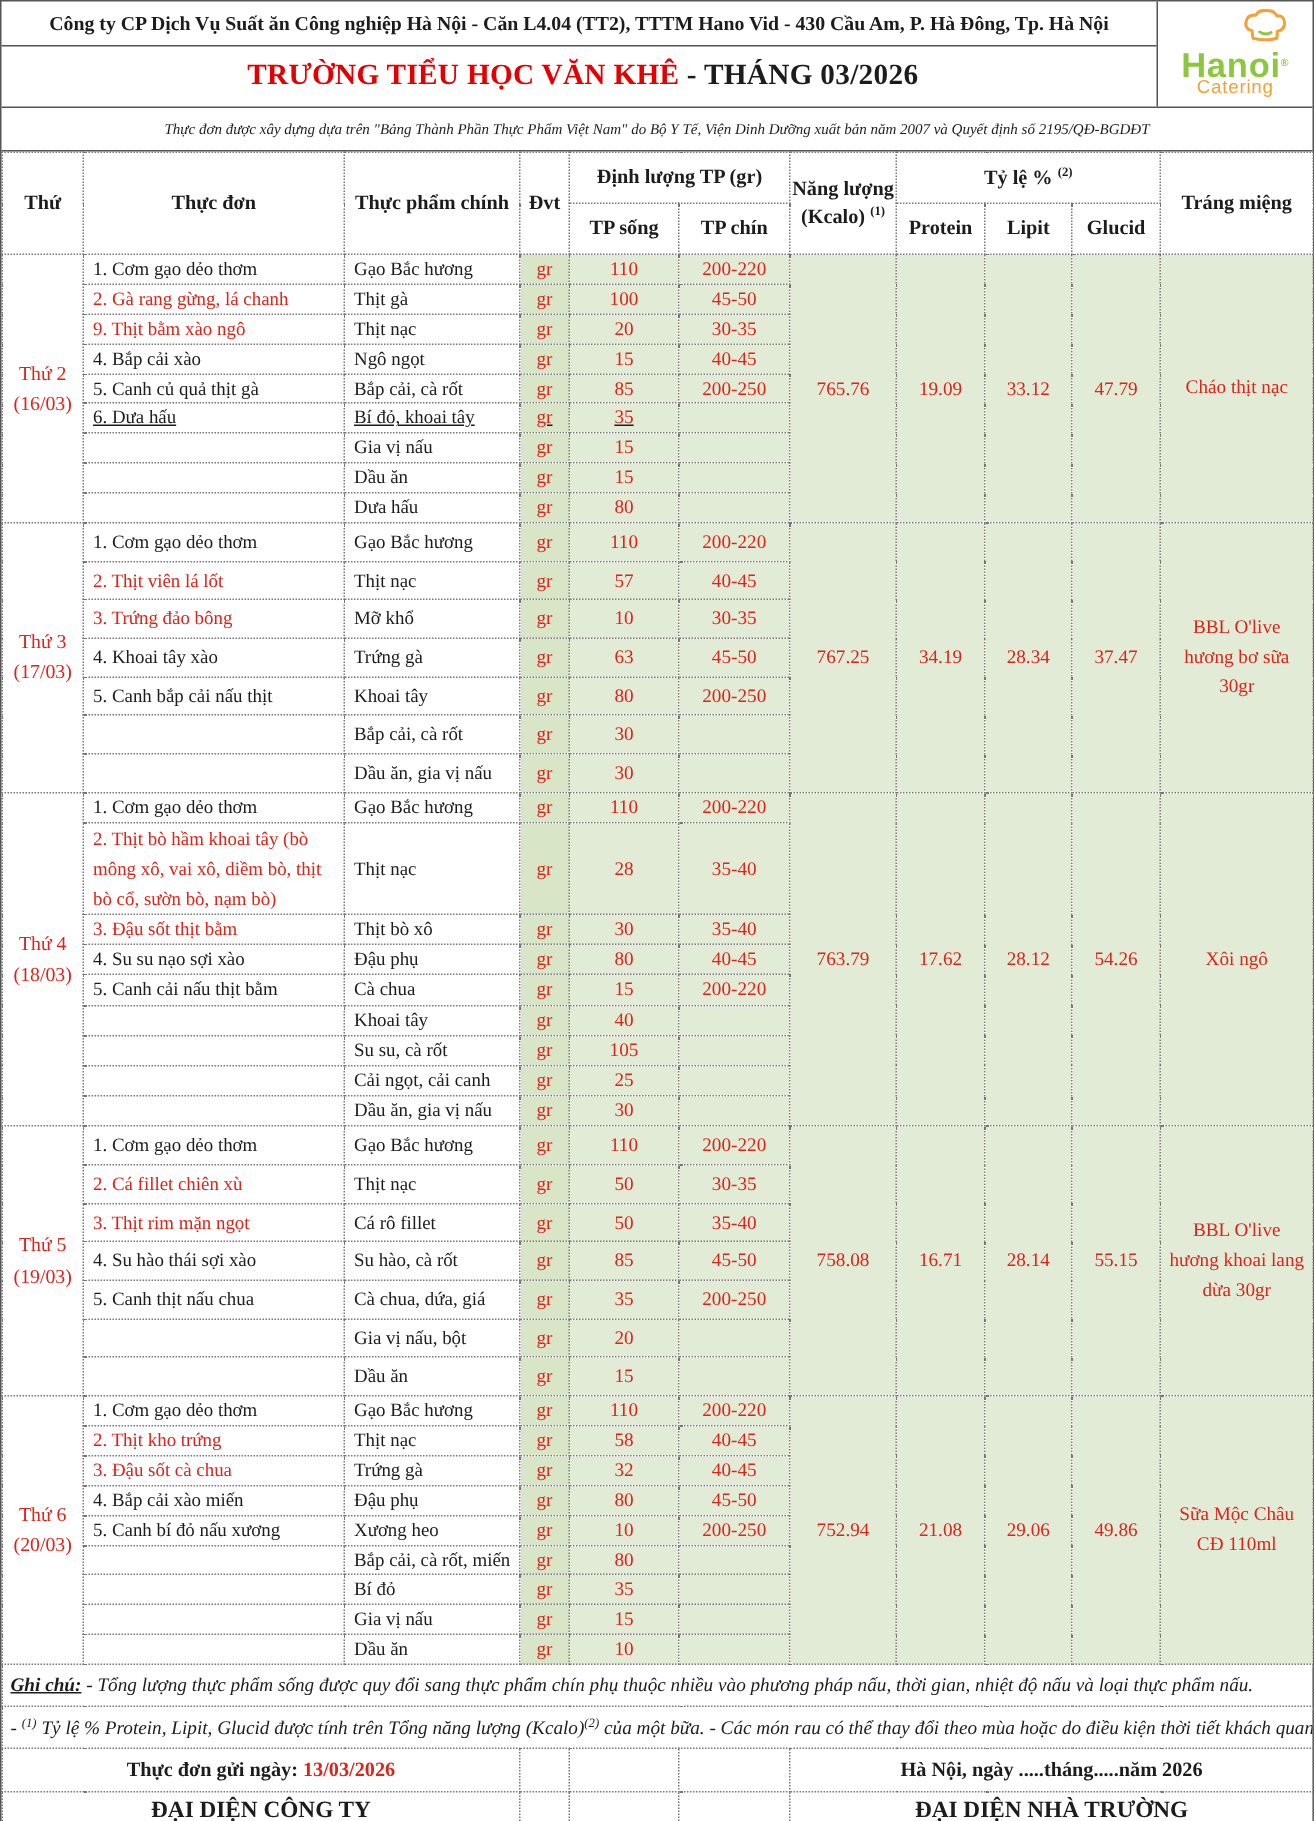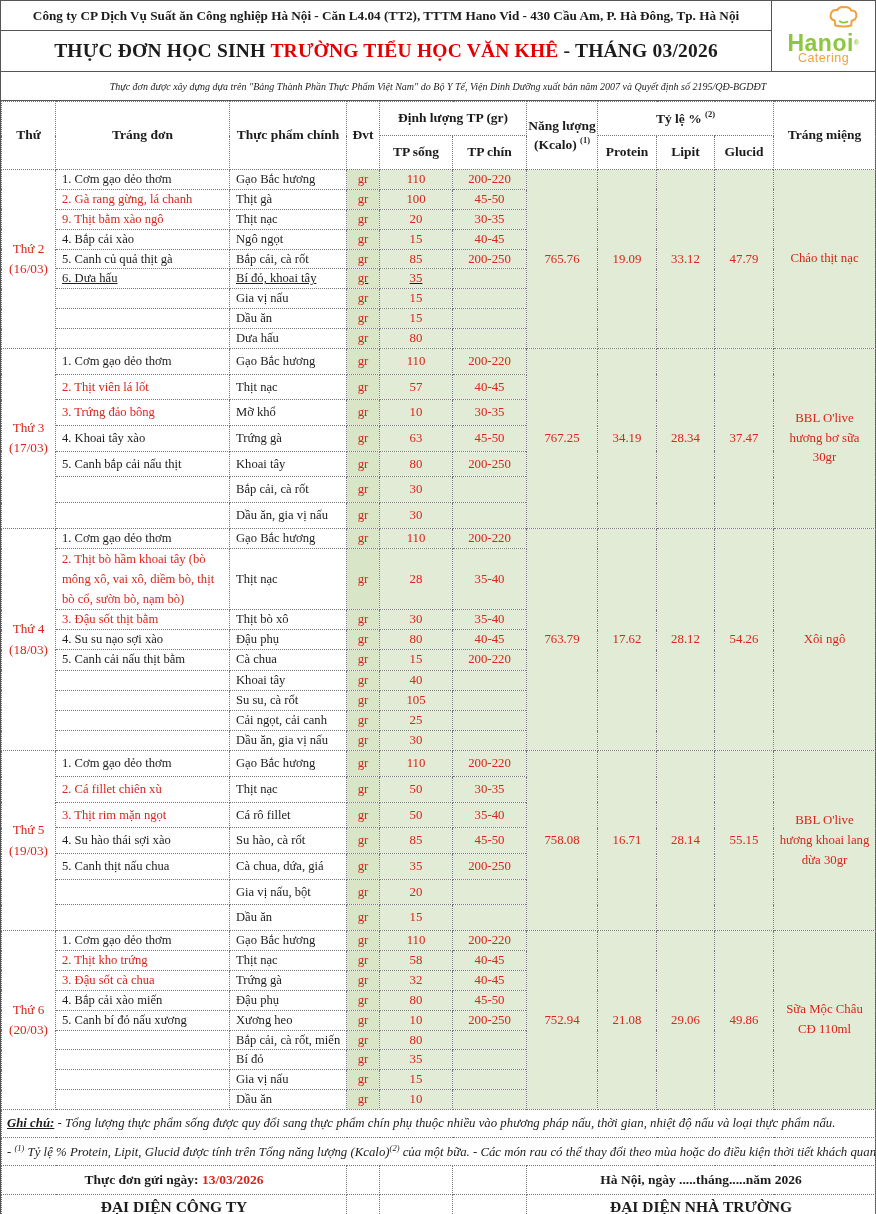--- a/index.html
+++ b/index.html
@@ -46,21 +46,20 @@
 </style>
 </head>
 <body>
 
 <div class="page">
 
   <div class="top">
     <div class="top-left">
       <div class="company">Công ty CP Dịch Vụ Suất ăn Công nghiệp Hà Nội - Căn L4.04 (TT2), TTTM Hano Vid - 430 Cầu Am, P. Hà Đông, Tp. Hà Nội</div>
       <div class="title">
-        <span>THỰC ĐƠN HỌC SINH</span>
         <span class="t-red">TRƯỜNG TIỂU HỌC VĂN KHÊ</span>
         <span>- THÁNG 03/2026</span>
       </div>
     </div>
     <div class="logo-box">
       <svg class="hat" width="34" height="24" viewBox="0 0 40 28">
         <path d="M9 18 Q3 17 4.5 10.5 Q6 5 12 6 Q14.5 1.5 20 2.5 Q26 1.5 28.5 6.5 Q35 6 34.5 13 Q34 17.5 29 18.5 L28.5 24 Q20 26.5 9.8 24 Z" fill="none" stroke="#f0a23c" stroke-width="2.4" stroke-linejoin="round"></path>
         <path d="M15 19 Q19 22 24 19.5" fill="none" stroke="#8dc63f" stroke-width="2.2" stroke-linecap="round"></path>
       </svg>
       <div class="logo-hanoi"><span>Hanoi</span><span class="reg">®</span></div>
@@ -80,21 +79,21 @@
         <col style="width:74px">
         <col style="width:71px">
         <col style="width:59px">
       <col style="width:58px">
         <col style="width:59px">
         <col style="width:102px">
     </colgroup>
     <thead>
       <tr>
         <th rowspan="2">Thứ</th>
-        <th rowspan="2">Tráng đơn</th>
+        <th rowspan="2">Thực đơn</th>
         <th rowspan="2">Thực phẩm chính</th>
         <th rowspan="2">Đvt</th>
         <th colspan="2">Định lượng TP (gr)</th>
         <th rowspan="2"><span>Năng lượng (Kcalo)</span> <sup>(1)</sup></th>
         <th colspan="3"><span>Tỷ lệ %</span> <sup>(2)</sup></th>
         <th rowspan="2">Tráng miệng</th>
       </tr>
       <tr>
         <th>TP sống</th>
         <th>TP chín</th>

